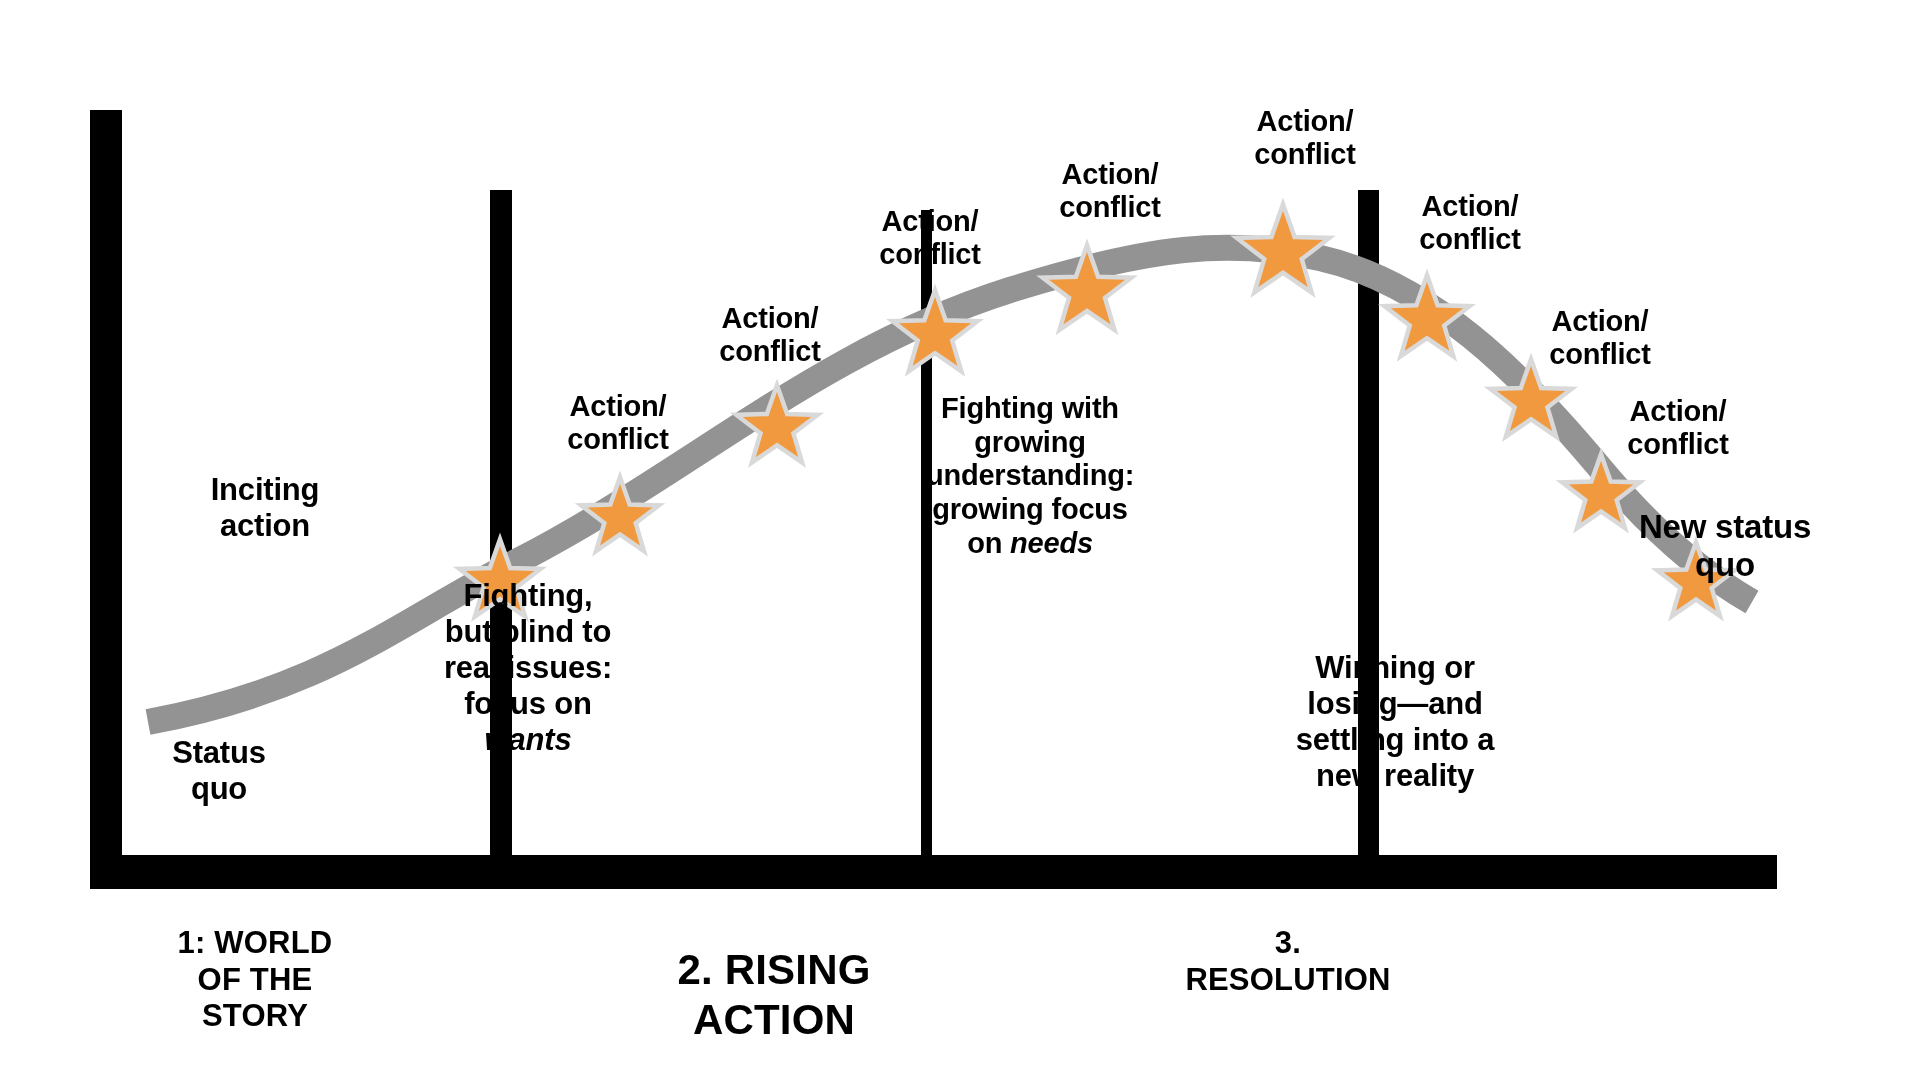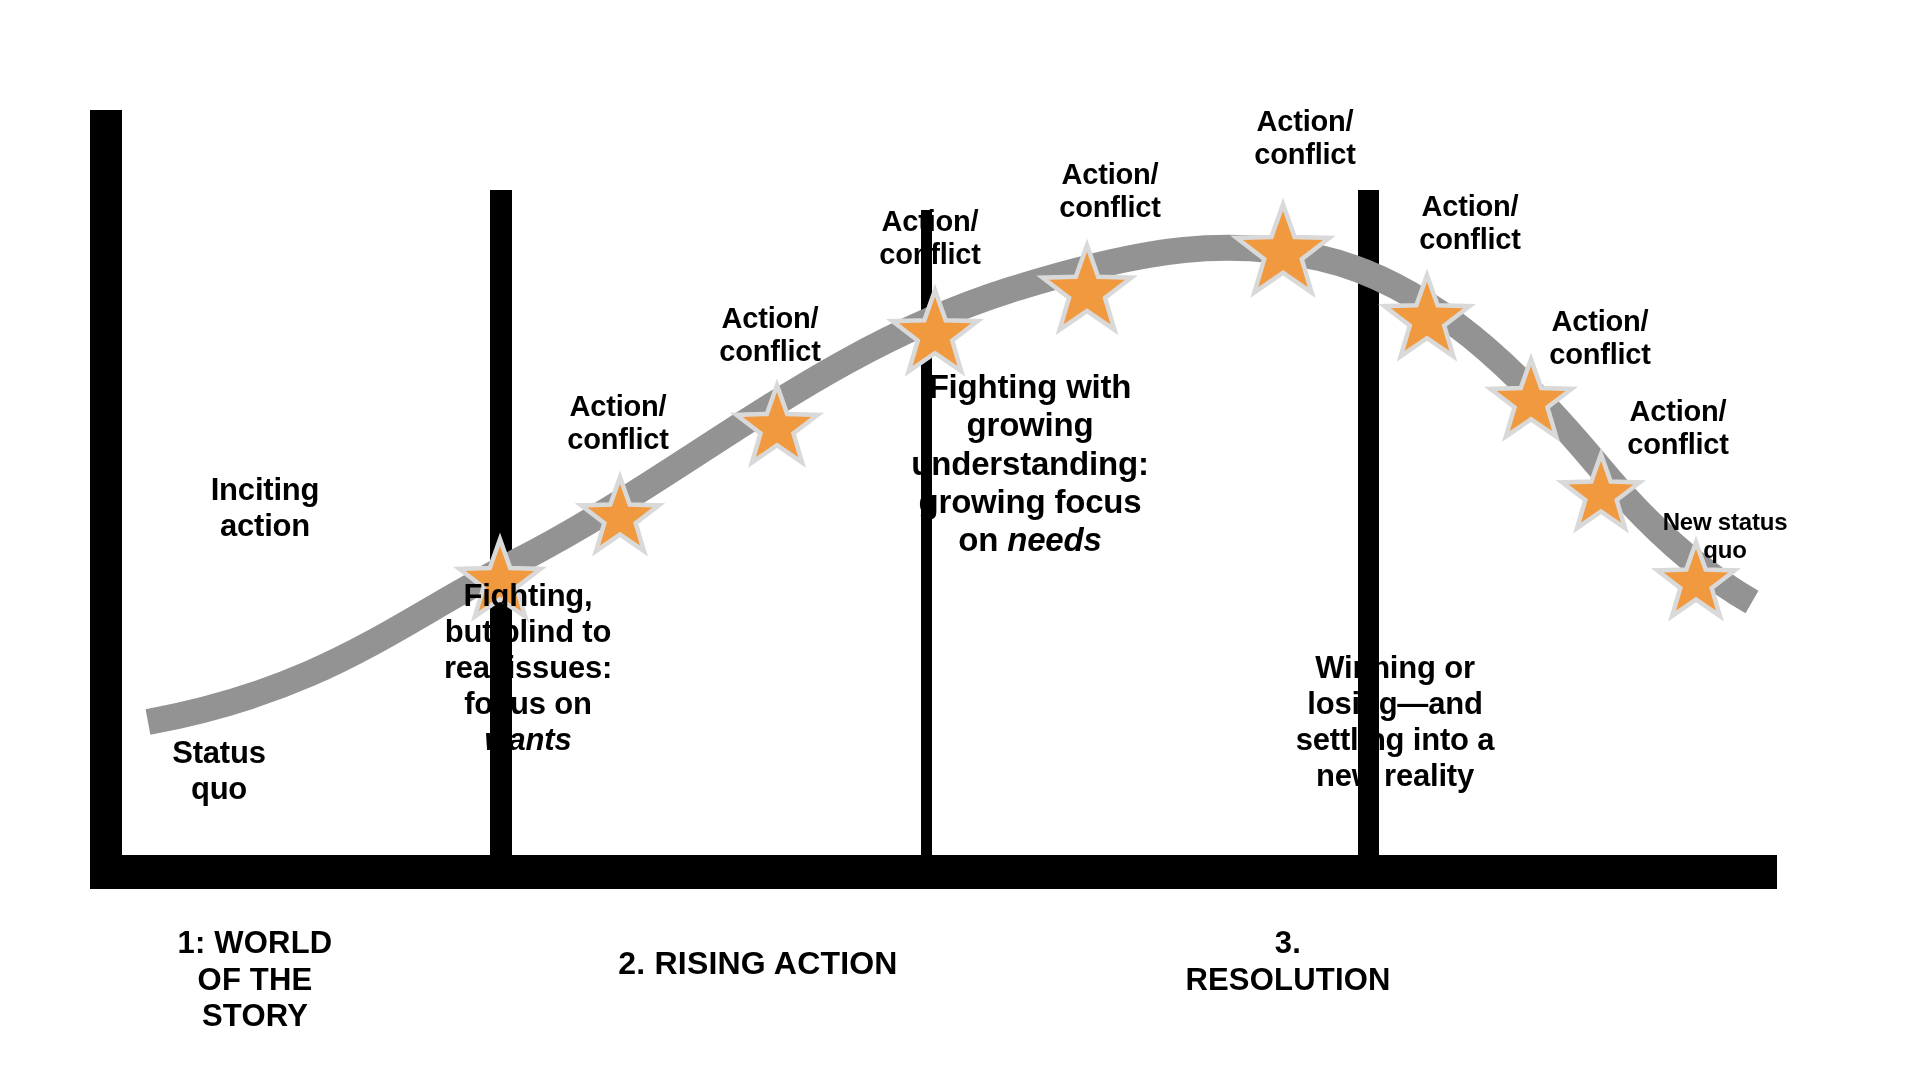--- a/index.html
+++ b/index.html
@@ -69,32 +69,32 @@
 conflict</div>
       <div class="lbl block" style="left: 49px; top: 735px; width: 340px; font-size: 31px;">Status
 quo</div>
       <div class="lbl block" style="left: 95px; top: 472px; width: 340px; font-size: 31px;">Inciting
 action</div>
       <div class="lbl block" style="left: 358px; top: 578px; width: 340px; font-size: 31px;"><span>Fighting,
 but blind to
 real issues:
 focus on
 </span><span class="ital">wants</span></div>
-      <div class="lbl block" style="left: 860px; top: 368px; width: 340px; font-size: 33px;"><span>Fighting with
+      <div class="lbl block" style="left: 860px; top: 392px; width: 340px; font-size: 29px;"><span>Fighting with
 growing
 understanding:
 growing focus
 on </span><span class="ital">needs</span></div>
       <div class="lbl block" style="left: 1225px; top: 650px; width: 340px; font-size: 31px;">Winning or
 losing—and
 settling into a
 new reality</div>
-      <div class="lbl block" style="left: 1555px; top: 508px; width: 340px; font-size: 24px;">New status
+      <div class="lbl block" style="left: 1555px; top: 508px; width: 340px; font-size: 33px;">New status
 quo</div>
       <div class="lbl section" style="left: 85px; top: 925px; width: 340px; font-size: 31px;">1: WORLD
 OF THE
 STORY</div>
-      <div class="lbl section" style="left: 588px; top: 945px; width: 340px; font-size: 32px;">2. RISING ACTION</div>
+      <div class="lbl section" style="left: 604px; top: 945px; width: 340px; font-size: 42px;">2. RISING ACTION</div>
       <div class="lbl section" style="left: 1118px; top: 925px; width: 340px; font-size: 31px;">3.
 RESOLUTION</div>
     </div>
 
 </div>
 
 </body></html>

